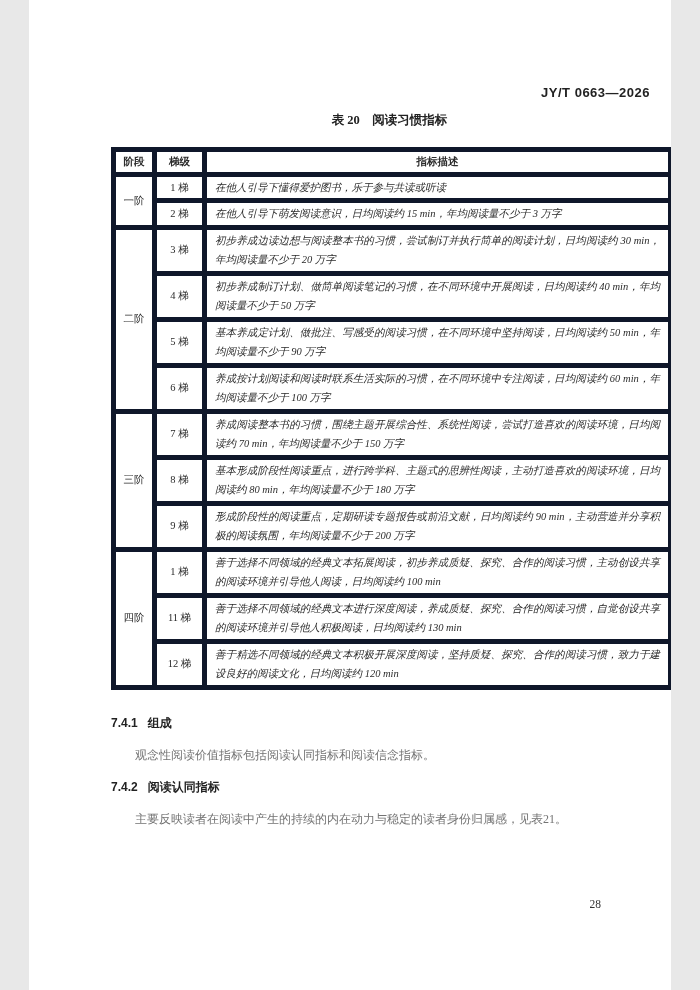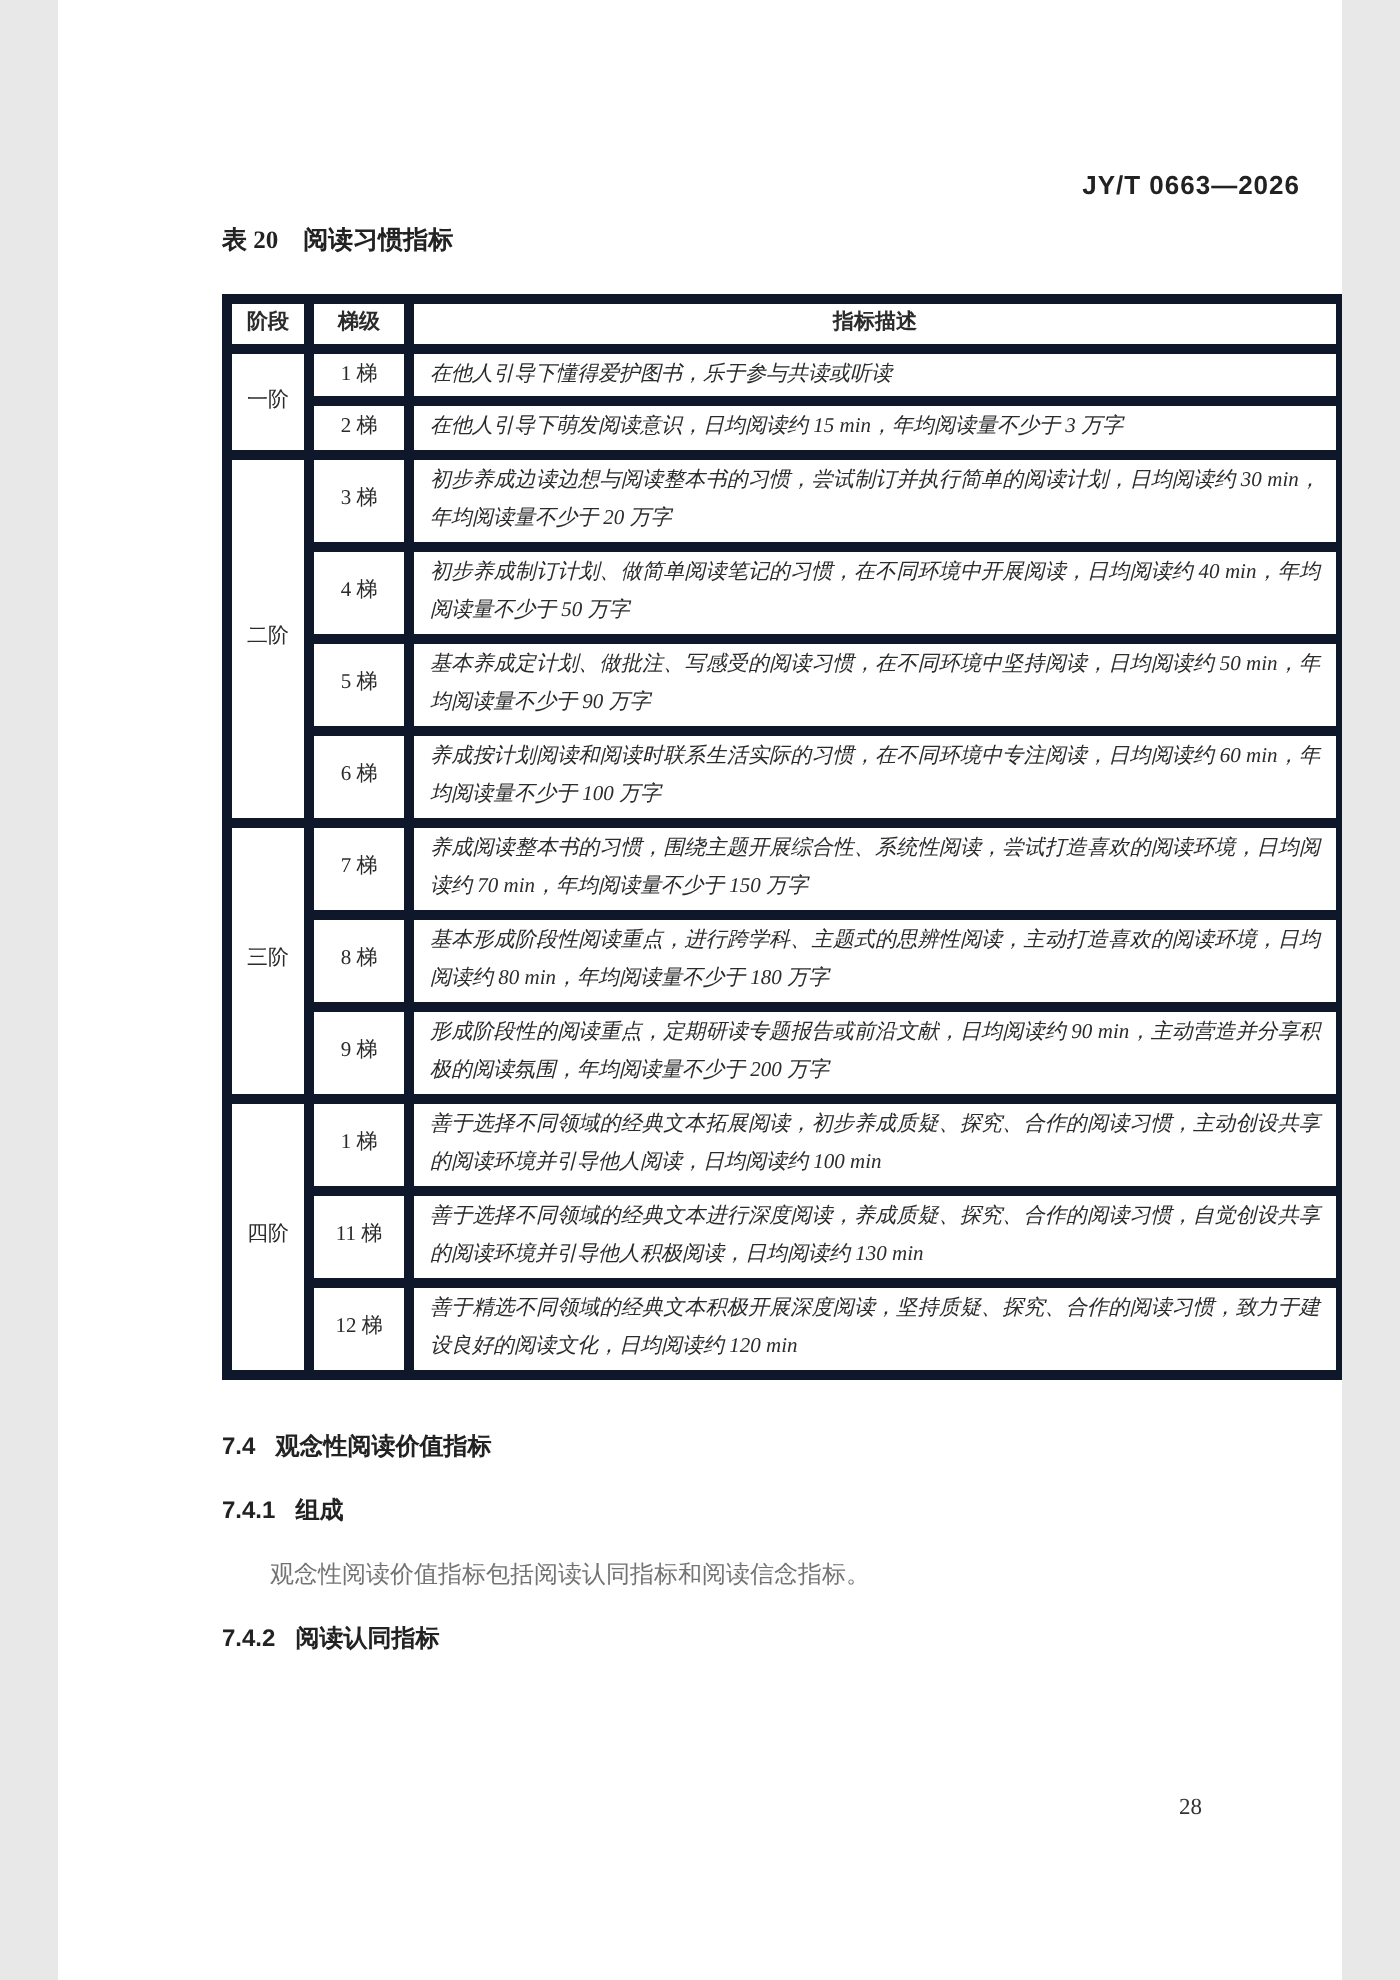--- a/index.html
+++ b/index.html
@@ -27,21 +27,21 @@
     font-family:"Liberation Sans","DejaVu Sans",sans-serif;
     font-weight:bold;
     font-size:13px;
     letter-spacing:0.5px;
     color:#222;
     line-height:14px;
   }
   
   .table-title {
     margin-top:13px;
-    text-align:left;
+    text-align:center;
     font-weight:bold;
     font-size:12.5px;
     line-height:15px;
     color:#222;
   }
   
   table.indicator-table {
     border-collapse:collapse;
     table-layout:fixed;
     width:557px;
@@ -179,27 +179,25 @@
         </tr>
         <tr class="h-double">
           <td class="level-cell">12 梯</td>
           <td class="desc-cell">善于精选不同领域的经典文本积极开展深度阅读，坚持质疑、探究、合作的阅读习惯，致力于建设良好的阅读文化，日均阅读约 120 min</td>
         </tr>
       </tbody>
     </table>
 
     <div class="sections">
       <div class="sec-heading">
-        <span class="sec-num">7.4</span><span>观念性阅读价值指标</span>
-      </div>
-      <div class="sec-heading">
         <span class="sec-num">7.4.1</span><span>组成</span>
       </div>
       <p class="para">观念性阅读价值指标包括阅读认同指标和阅读信念指标。</p>
       <div class="sec-heading">
         <span class="sec-num">7.4.2</span><span>阅读认同指标</span>
       </div>
+      <p class="para">主要反映读者在阅读中产生的持续的内在动力与稳定的读者身份归属感，见表21。</p>
     </div>
 
   </div>
 
   <div class="page-number">28</div>
 </div>
 
 </body></html>

